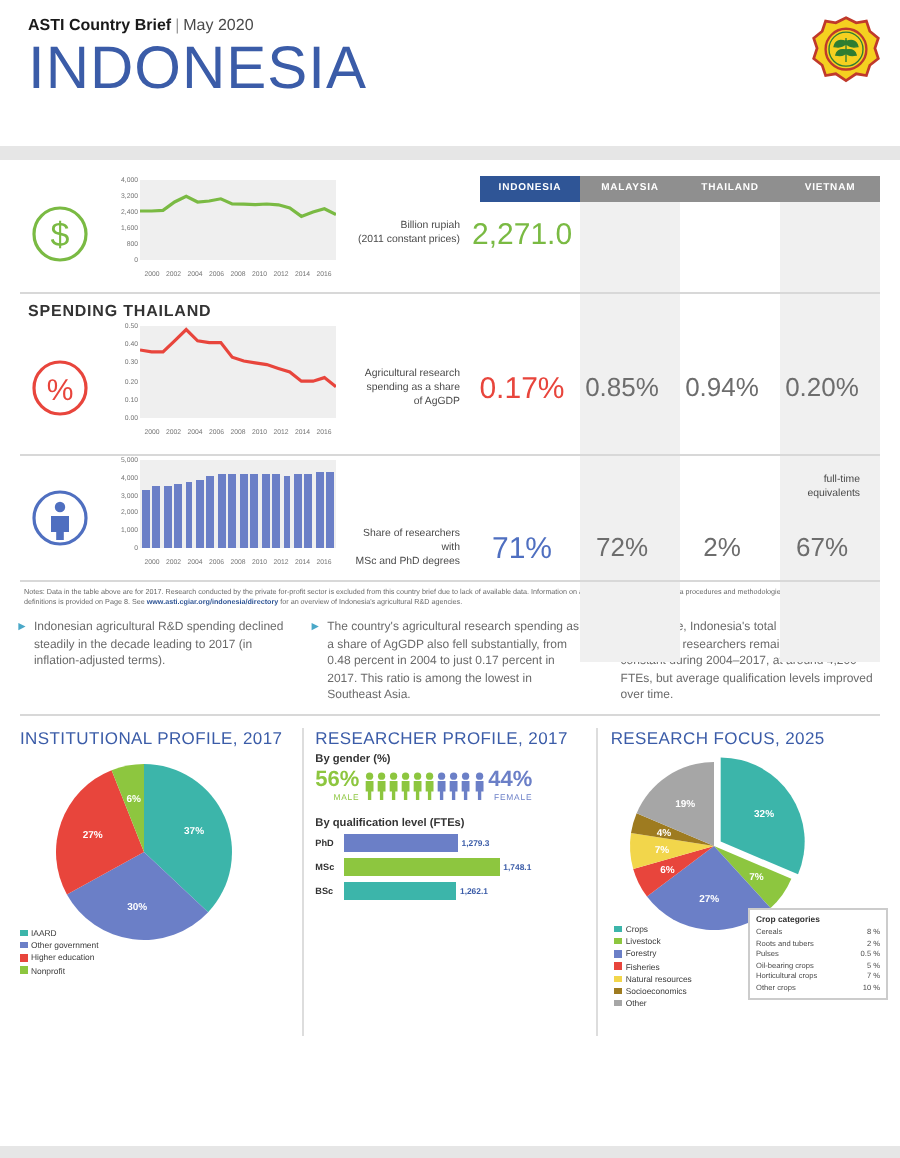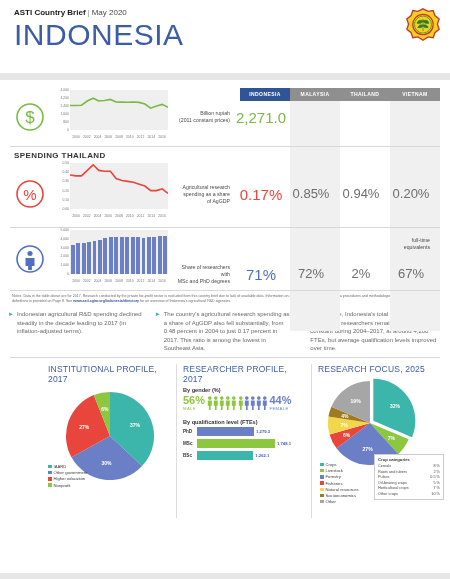--- a/index.html
+++ b/index.html
@@ -128,35 +128,35 @@
   .bullet {
     flex: 1; display: flex; gap: 3px; font-size: 6px; color: #6a6a6a;
     line-height: 8.5px; padding-right: 4px;
   }
   .bullet .tri {
     color: #4aa8c8; font-size: 6px; line-height: 8.5px; flex: 0 0 auto;
   }
   .bullets-rule { height: 1px; background: #d8d8d8; margin: 0 10px; }
 
   
-  .bottom { display: flex; height: 160px; padding: 6px 4px 0 4px; margin-left: 38px; }
+  .bottom { display: flex; height: 160px; padding: 6px 4px 0 4px; }
   .bpanel { flex: 1; position: relative; padding: 0 6px; }
   .bpanel + .bpanel { border-left: 1px solid #dddddd; }
   .bpanel-title {
     font-size: 8.5px; color: #3b5ca8; letter-spacing: 0.2px;
     margin-bottom: 3px;
   }
   .legend { font-size: 4.2px; color: #3a3a3a; line-height: 6.2px; }
   .legend .sw {
     display: inline-block; width: 3.5px; height: 3.5px; margin-right: 2px;
     vertical-align: -0.3px;
   }
 
   .sub-h { font-size: 5.6px; font-weight: bold; color: #333; margin: 3px 0 2px; }
-  .gender-row { display: flex; align-items: center; gap: 2px; }
+  .gender-row { display: flex; align-items: center; gap: 2px; text-align: right; }
   .gbig { font-size: 11px; font-weight: bold; line-height: 11px; }
   .gsmall { font-size: 4.2px; letter-spacing: 0.4px; }
   .people { display: flex; gap: 0.5px; }
 
   .qbar-row { display: flex; align-items: center; margin-bottom: 3px; }
   .qbar-lab { width: 14px; font-size: 4.6px; font-weight: bold; color: #333; }
   .qbar { height: 9px; }
   .qbar-val { font-size: 4.2px; color: #3b5ca8; font-weight: bold; margin-left: 2px; }
 
   .crop-box {

